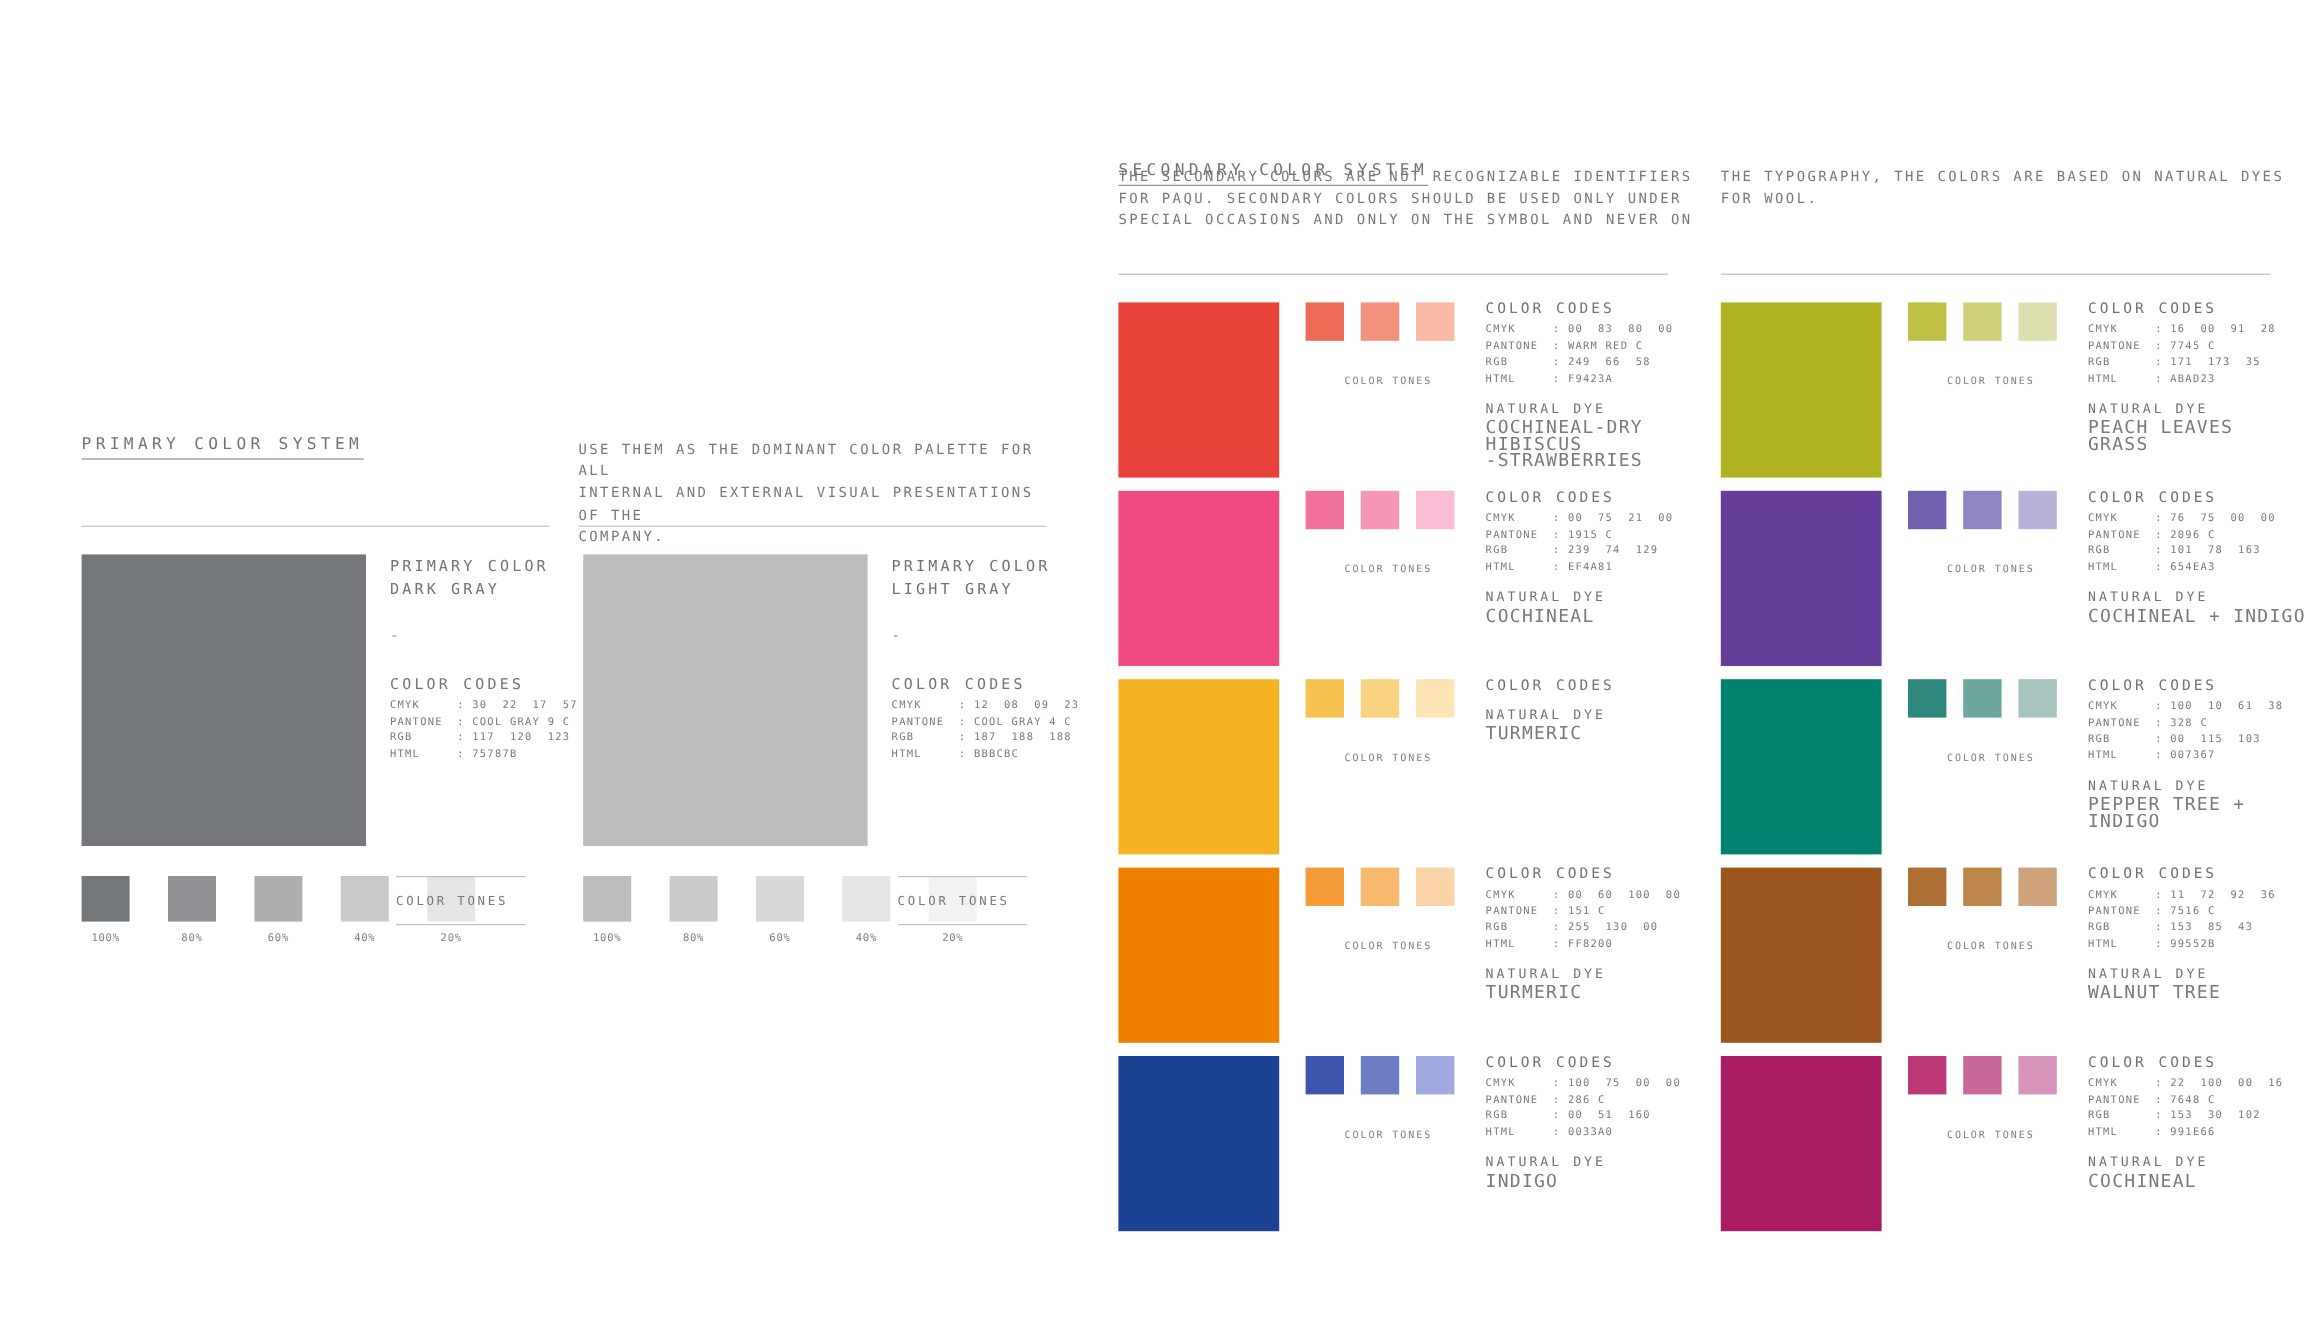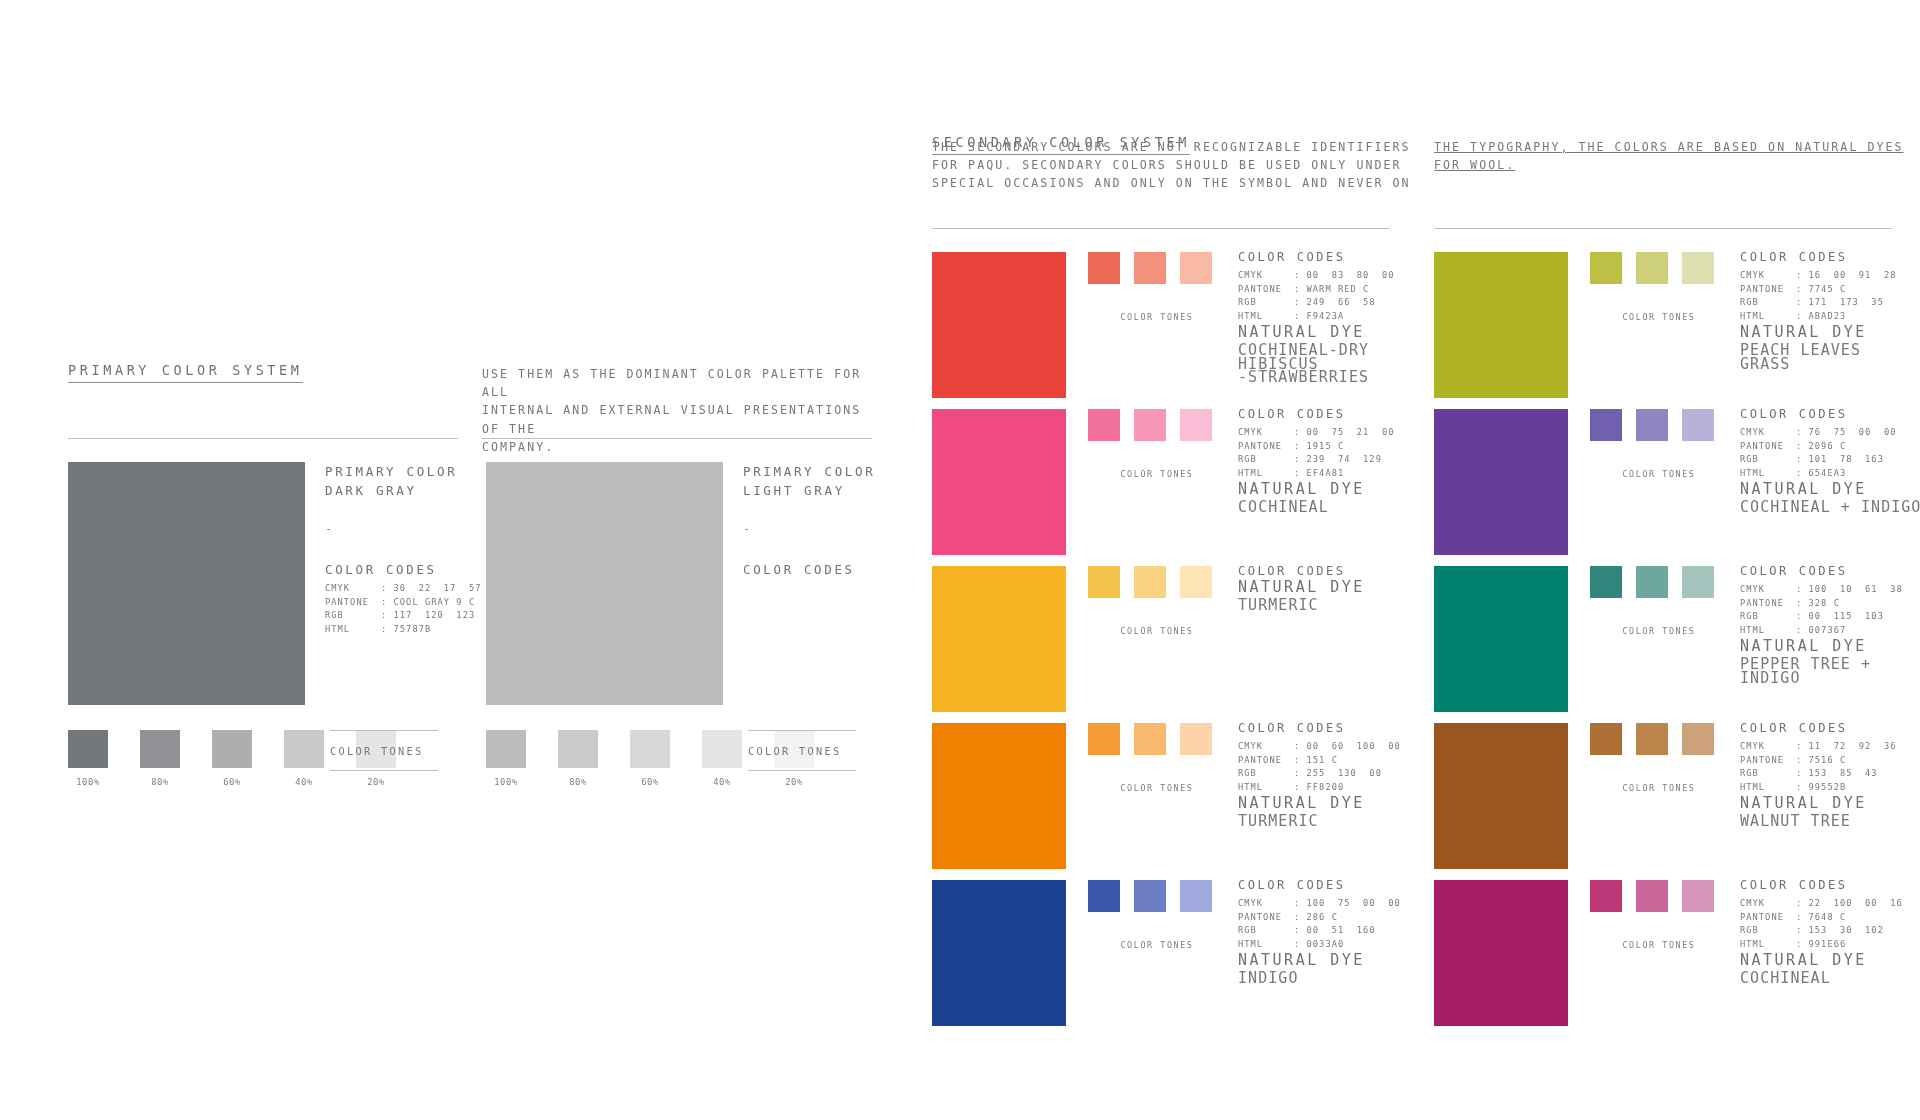--- a/index.html
+++ b/index.html
@@ -86,21 +86,21 @@
     font-size: 10.3px;
     letter-spacing: 2.3px;
     color: #76797c;
     padding: 14px 0 13px 0;
     white-space: nowrap;
   }
 
   
   .sec-head { position: absolute; left: 932px; top: 105px; }
   .sec-copy-l { position: absolute; left: 932px; top: 138px; width: 480px; }
-  .sec-copy-r { position: absolute; left: 1434px; top: 138px; width: 470px; text-decoration: underline; }
+  .sec-copy-r { position: absolute; left: 1434px; top: 138px; width: 470px; }
   .sec-rule-l { position: absolute; left: 932px; top: 228px; width: 458px; }
   .sec-rule-r { position: absolute; left: 1434px; top: 228px; width: 458px; }
 
   .sc-col { position: absolute; top: 252px; }
   .sc-col.left { left: 932px; }
   .sc-col.right { left: 1434px; }
 
   .sc-row { position: relative; height: 157px; }
   .sc-main { position: absolute; left: 0; top: 0; width: 134px; height: 146px; }
   .sc-tones { position: absolute; left: 156px; top: 0; }
@@ -116,23 +116,24 @@
     white-space: nowrap;
   }
   .sc-info { position: absolute; left: 306px; top: -2px; width: 190px; }
   .sc-cc-title {
     font-size: 12.1px;
     letter-spacing: 2.5px;
     color: #6f7275;
     white-space: nowrap;
   }
   .sc-nd-title {
-    font-size: 15px;
+    font-size: 11px;
     letter-spacing: 2.5px;
     color: #6f7275;
+    margin-top: 11px;
     white-space: nowrap;
   }
   .sc-nd-body {
     font-size: 15px;
     letter-spacing: 1.05px;
     line-height: 13.4px;
     color: #78797c;
     margin-top: 3px;
     white-space: pre-line;
   }
@@ -169,20 +170,26 @@
     </div>
   </div>
 
   <div class="pc-block" id="pc1" style="left:486px;">
     <div class="pc-swatch" id="pc1-sw" style="background: rgb(187, 188, 188);"></div>
     <div class="pc-info">
       <div class="pc-name">PRIMARY COLOR
 LIGHT GRAY</div>
       <div class="pc-dash">-</div>
       <div class="cc-title">COLOR CODES</div>
+      <div class="cc-table">
+        <div class="cc-row"><span class="cc-key">CMYK</span>: <span>12  08  09  23</span></div>
+        <div class="cc-row"><span class="cc-key">PANTONE</span>: <span>COOL GRAY 4 C</span></div>
+        <div class="cc-row"><span class="cc-key">RGB</span>: <span>187  188  188</span></div>
+        <div class="cc-row"><span class="cc-key">HTML</span>: <span>BBBCBC</span></div>
+      </div>
     </div>
   </div>
 
   <div class="tones" id="tones0" style="left:68px;">
     <div class="tone-row" id="tonerow0">
         <div class="tone-cell">
           <div class="tone-chip" style="background: rgb(117, 120, 123);"></div>
           <div class="tone-pct">100%</div>
         </div>
         <div class="tone-cell">

